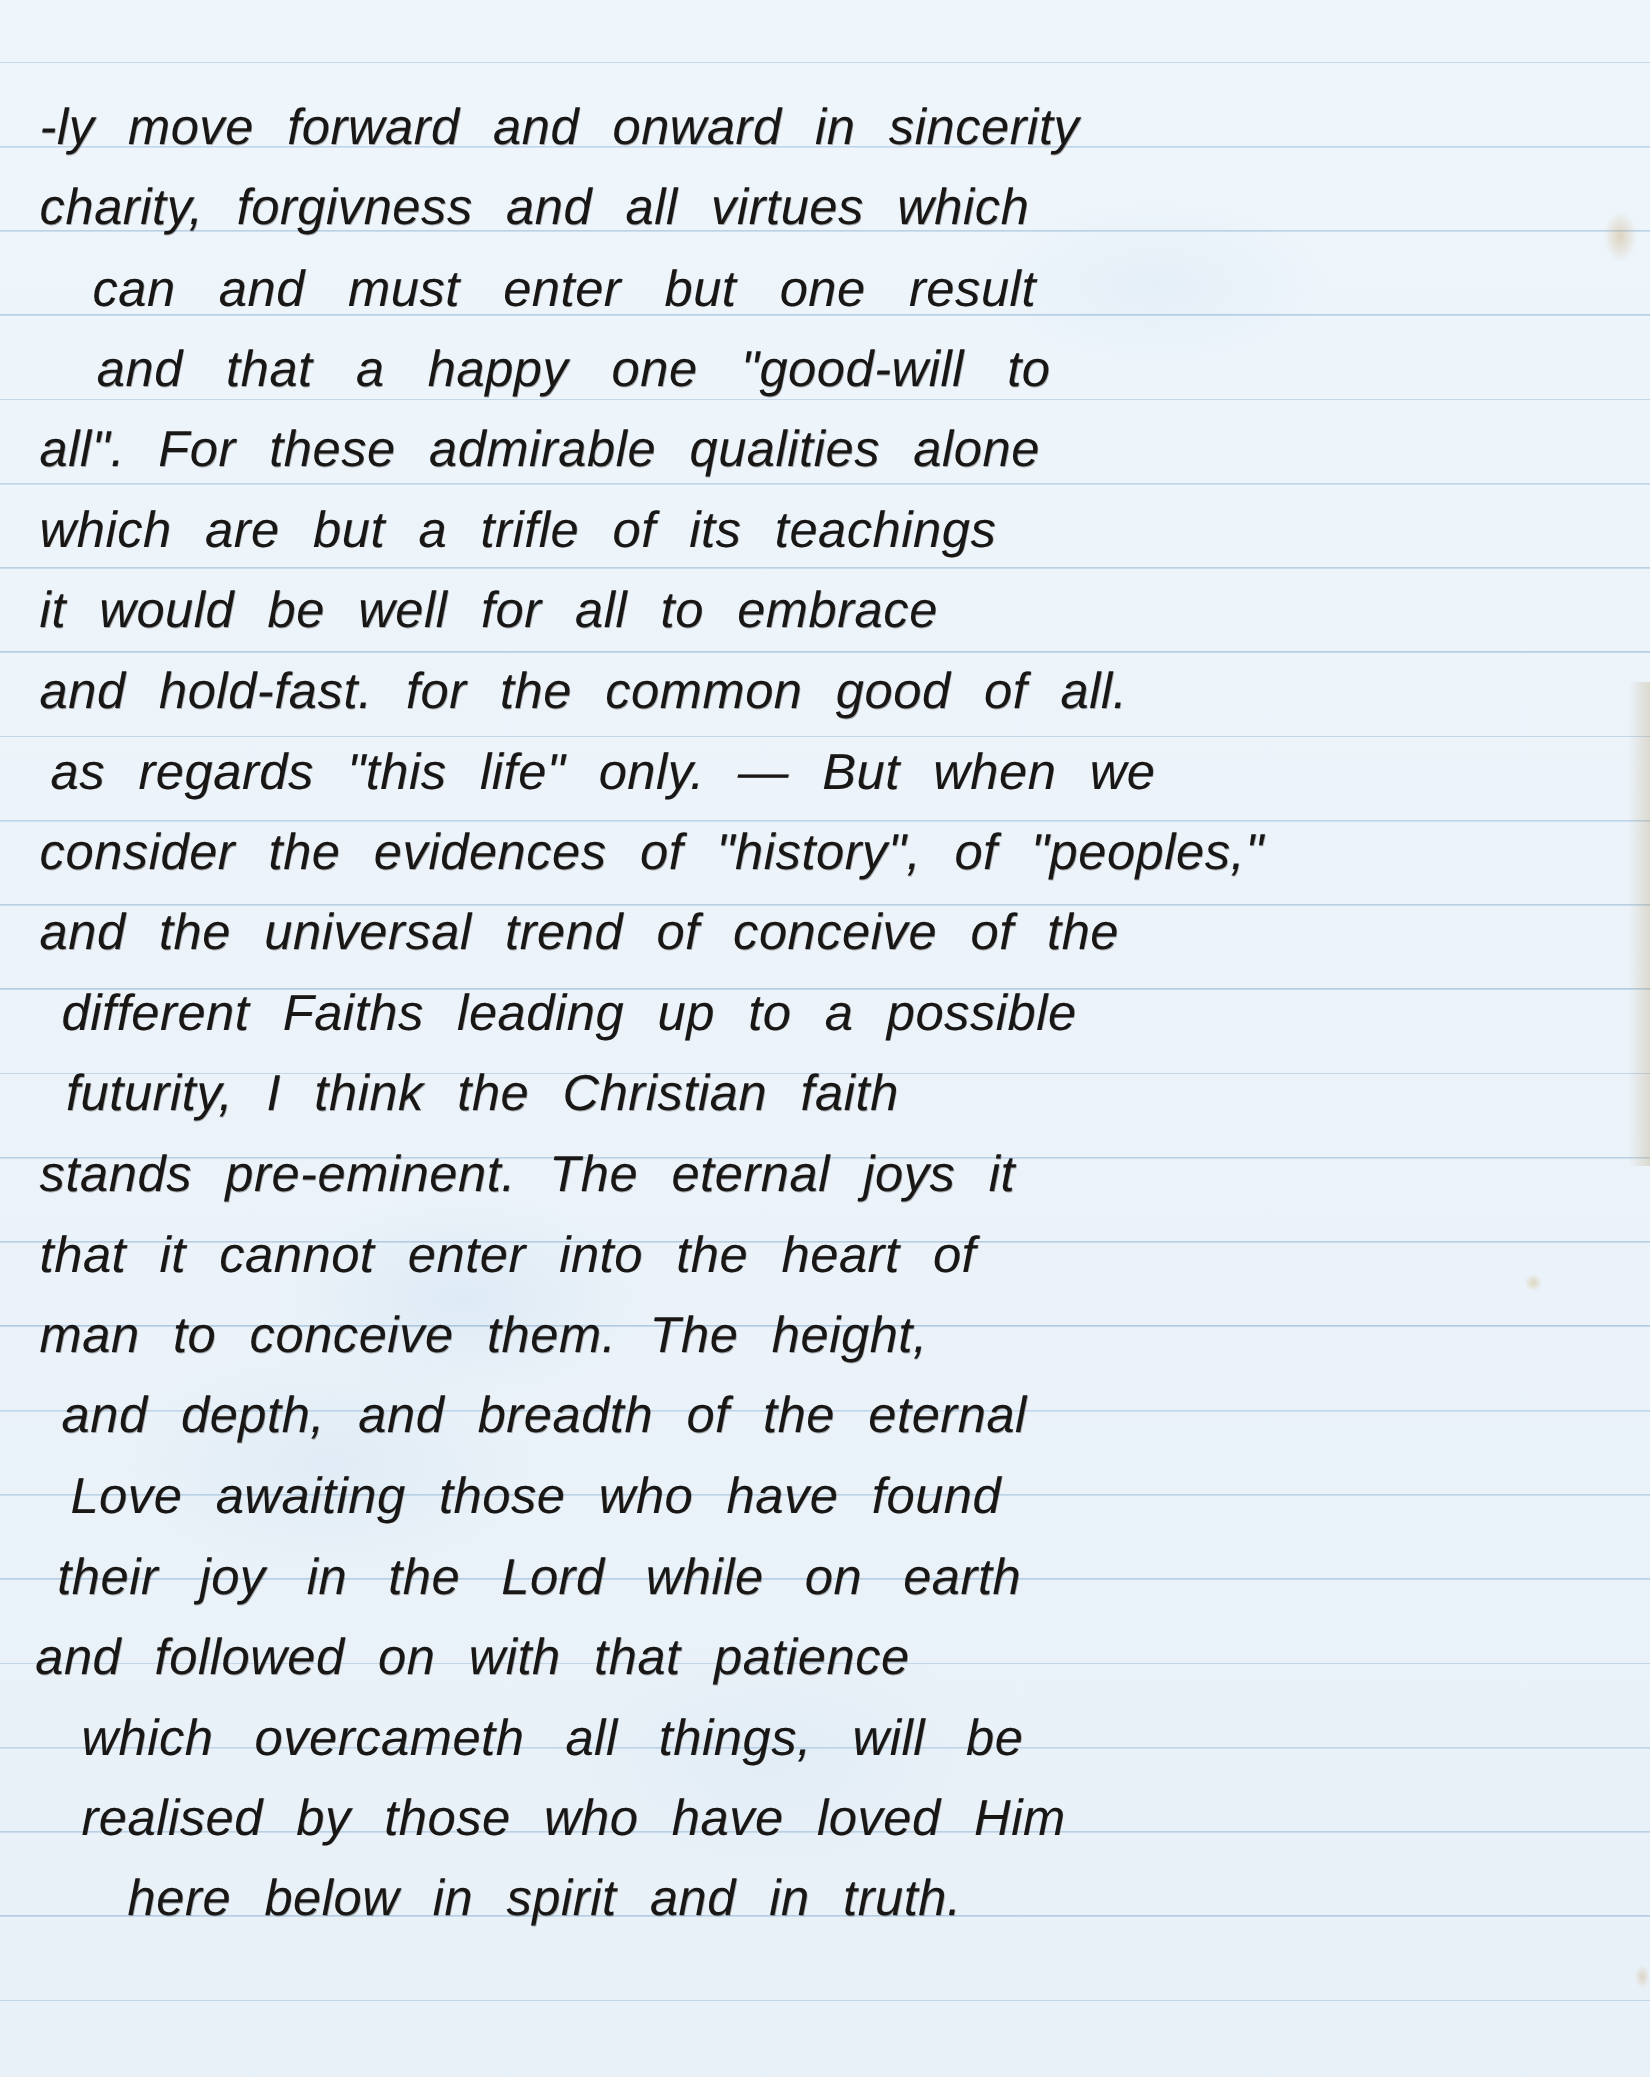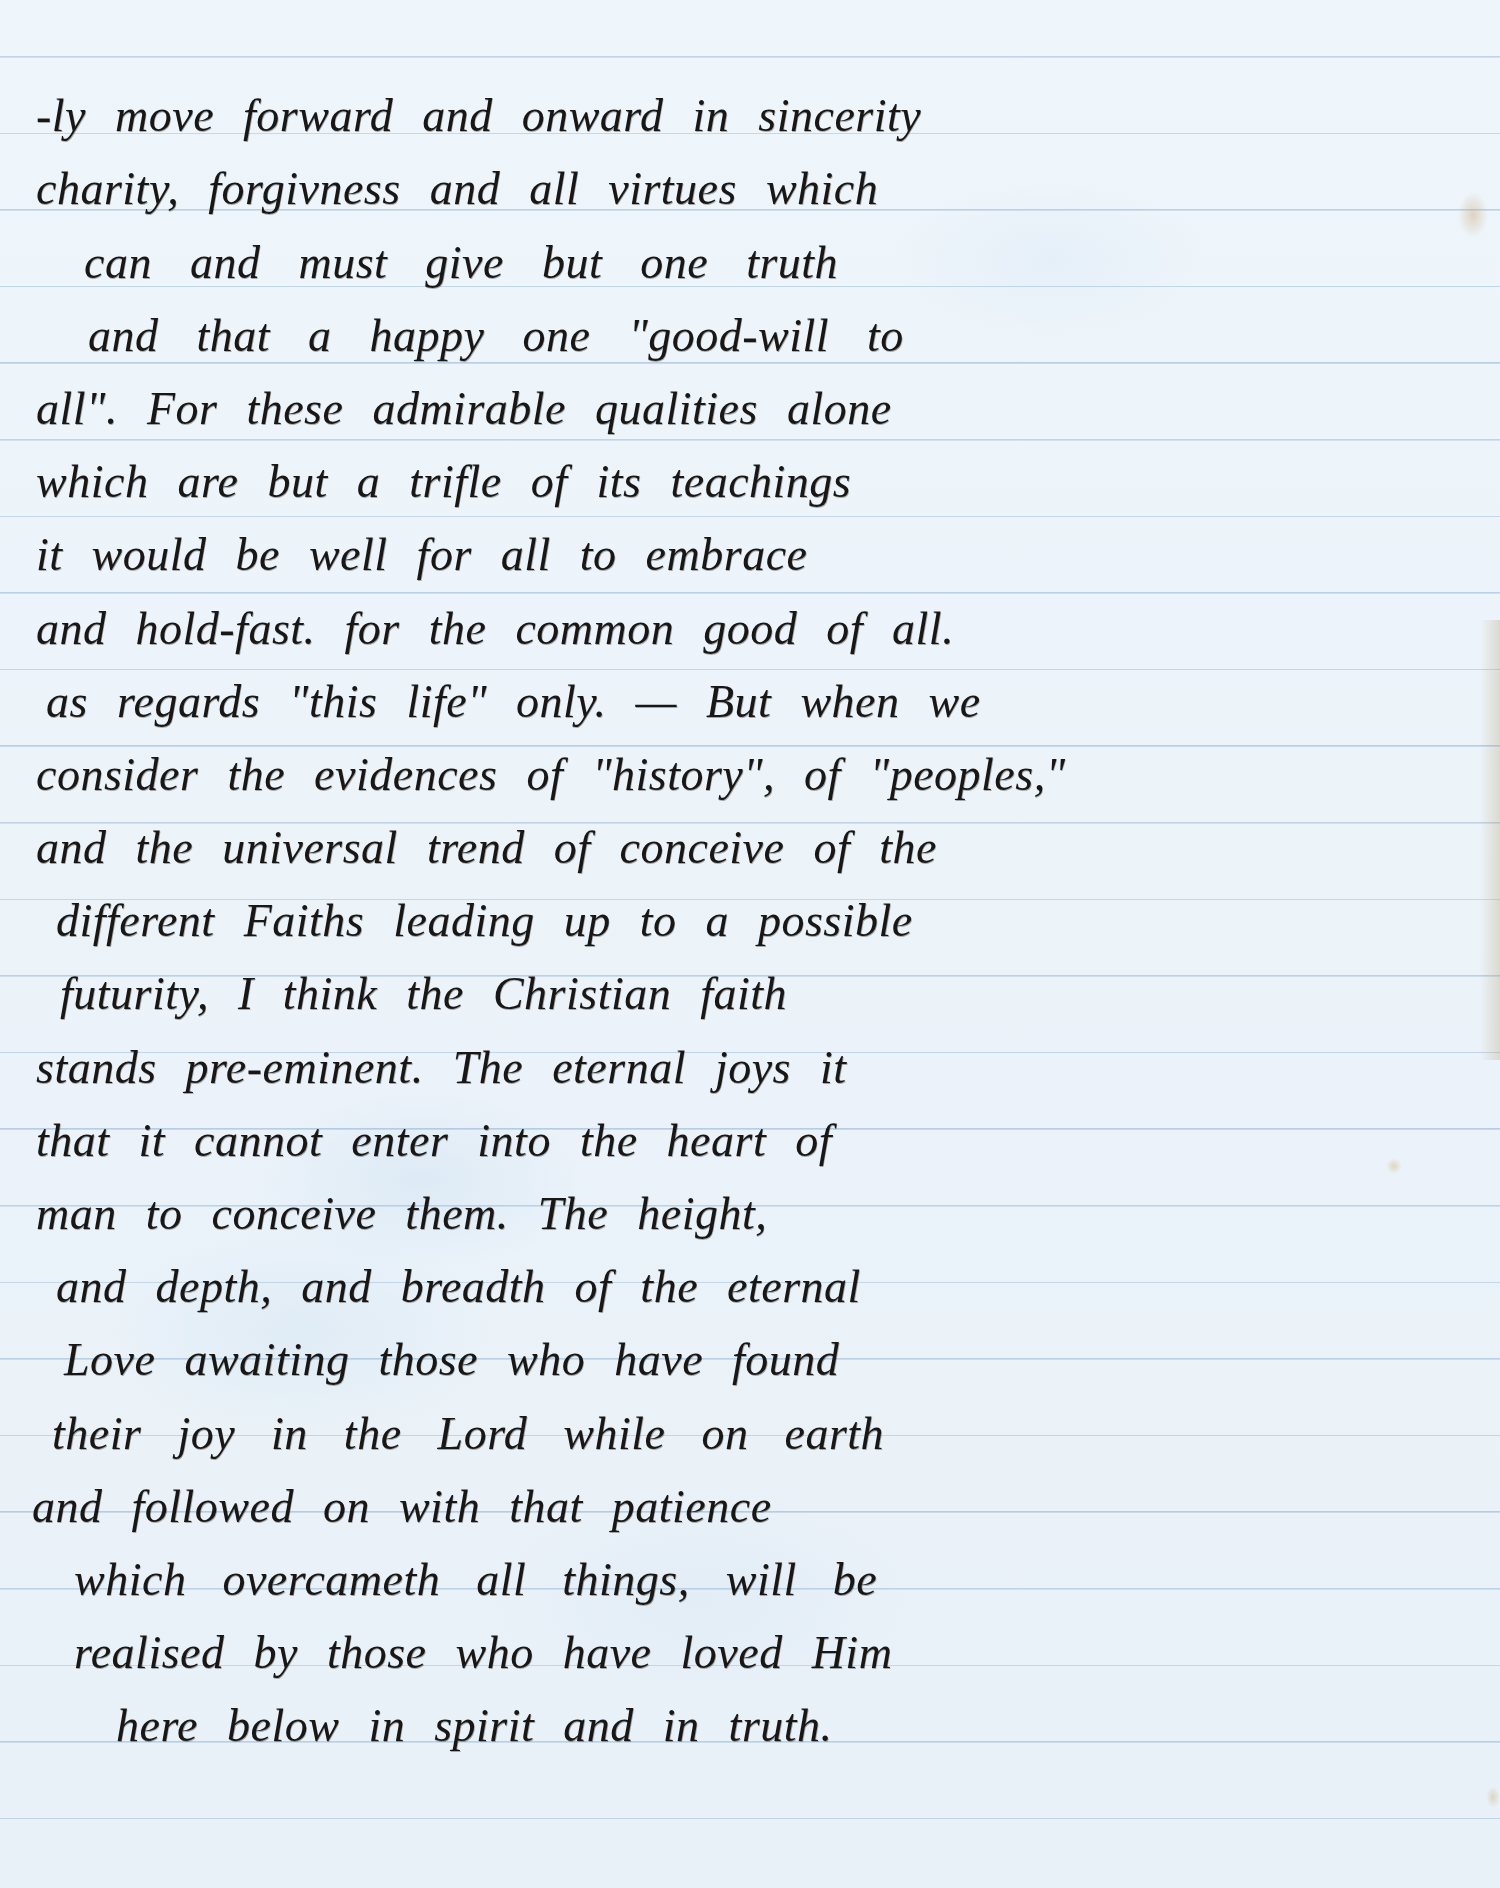--- a/index.html
+++ b/index.html
@@ -11,21 +11,21 @@
     position: relative;
     width: 1500px;
     height: 1888px;
     overflow: hidden;
     background:
       radial-gradient(240px 130px at 420px 1180px, rgba(186,213,234,.28), transparent 70%),
       radial-gradient(280px 150px at 300px 1330px, rgba(186,213,234,.22), transparent 70%),
       radial-gradient(220px 110px at 1050px 260px, rgba(198,220,238,.20), transparent 70%),
       radial-gradient(300px 160px at 700px 1600px, rgba(190,215,235,.18), transparent 70%),
       linear-gradient(#eef5fb, #e9f1f8);
-    font-family: Liberation Serif, serif;
+    font-family: Liberation Sans, sans-serif;
   }
   
   .rules {
     position: absolute;
     left: 0; right: 0;
     top: 56px; bottom: 0;
     background: repeating-linear-gradient(
       to bottom,
       rgba(124,165,203,.50) 0px,
       rgba(150,185,215,.30) 1.6px,
@@ -99,21 +99,21 @@
   <div class="rules"></div>
 
   <div class="stain stain-a"></div>
   <div class="stain stain-b"></div>
   <div class="stain stain-c"></div>
   <div class="stain stain-d"></div>
 
   <div class="text-block">
     <div class="line">-ly move forward and onward in sincerity</div>
     <div class="line">charity, forgivness and all virtues which</div>
-    <div class="line">can and must give but one truth</div>
+    <div class="line">can and must enter but one result</div>
     <div class="line">and that a happy one "good-will to</div>
     <div class="line">all". For these admirable qualities alone</div>
     <div class="line">which are but a trifle of its teachings</div>
     <div class="line">it would be well for all to embrace</div>
     <div class="line">and hold-fast. for the common good of all.</div>
     <div class="line">as regards "this life" only. — But when we</div>
     <div class="line">consider the evidences of "history", of "peoples,"</div>
     <div class="line">and the universal trend of conceive of the</div>
     <div class="line">different Faiths leading up to a possible</div>
     <div class="line">futurity, I think the Christian faith</div>

